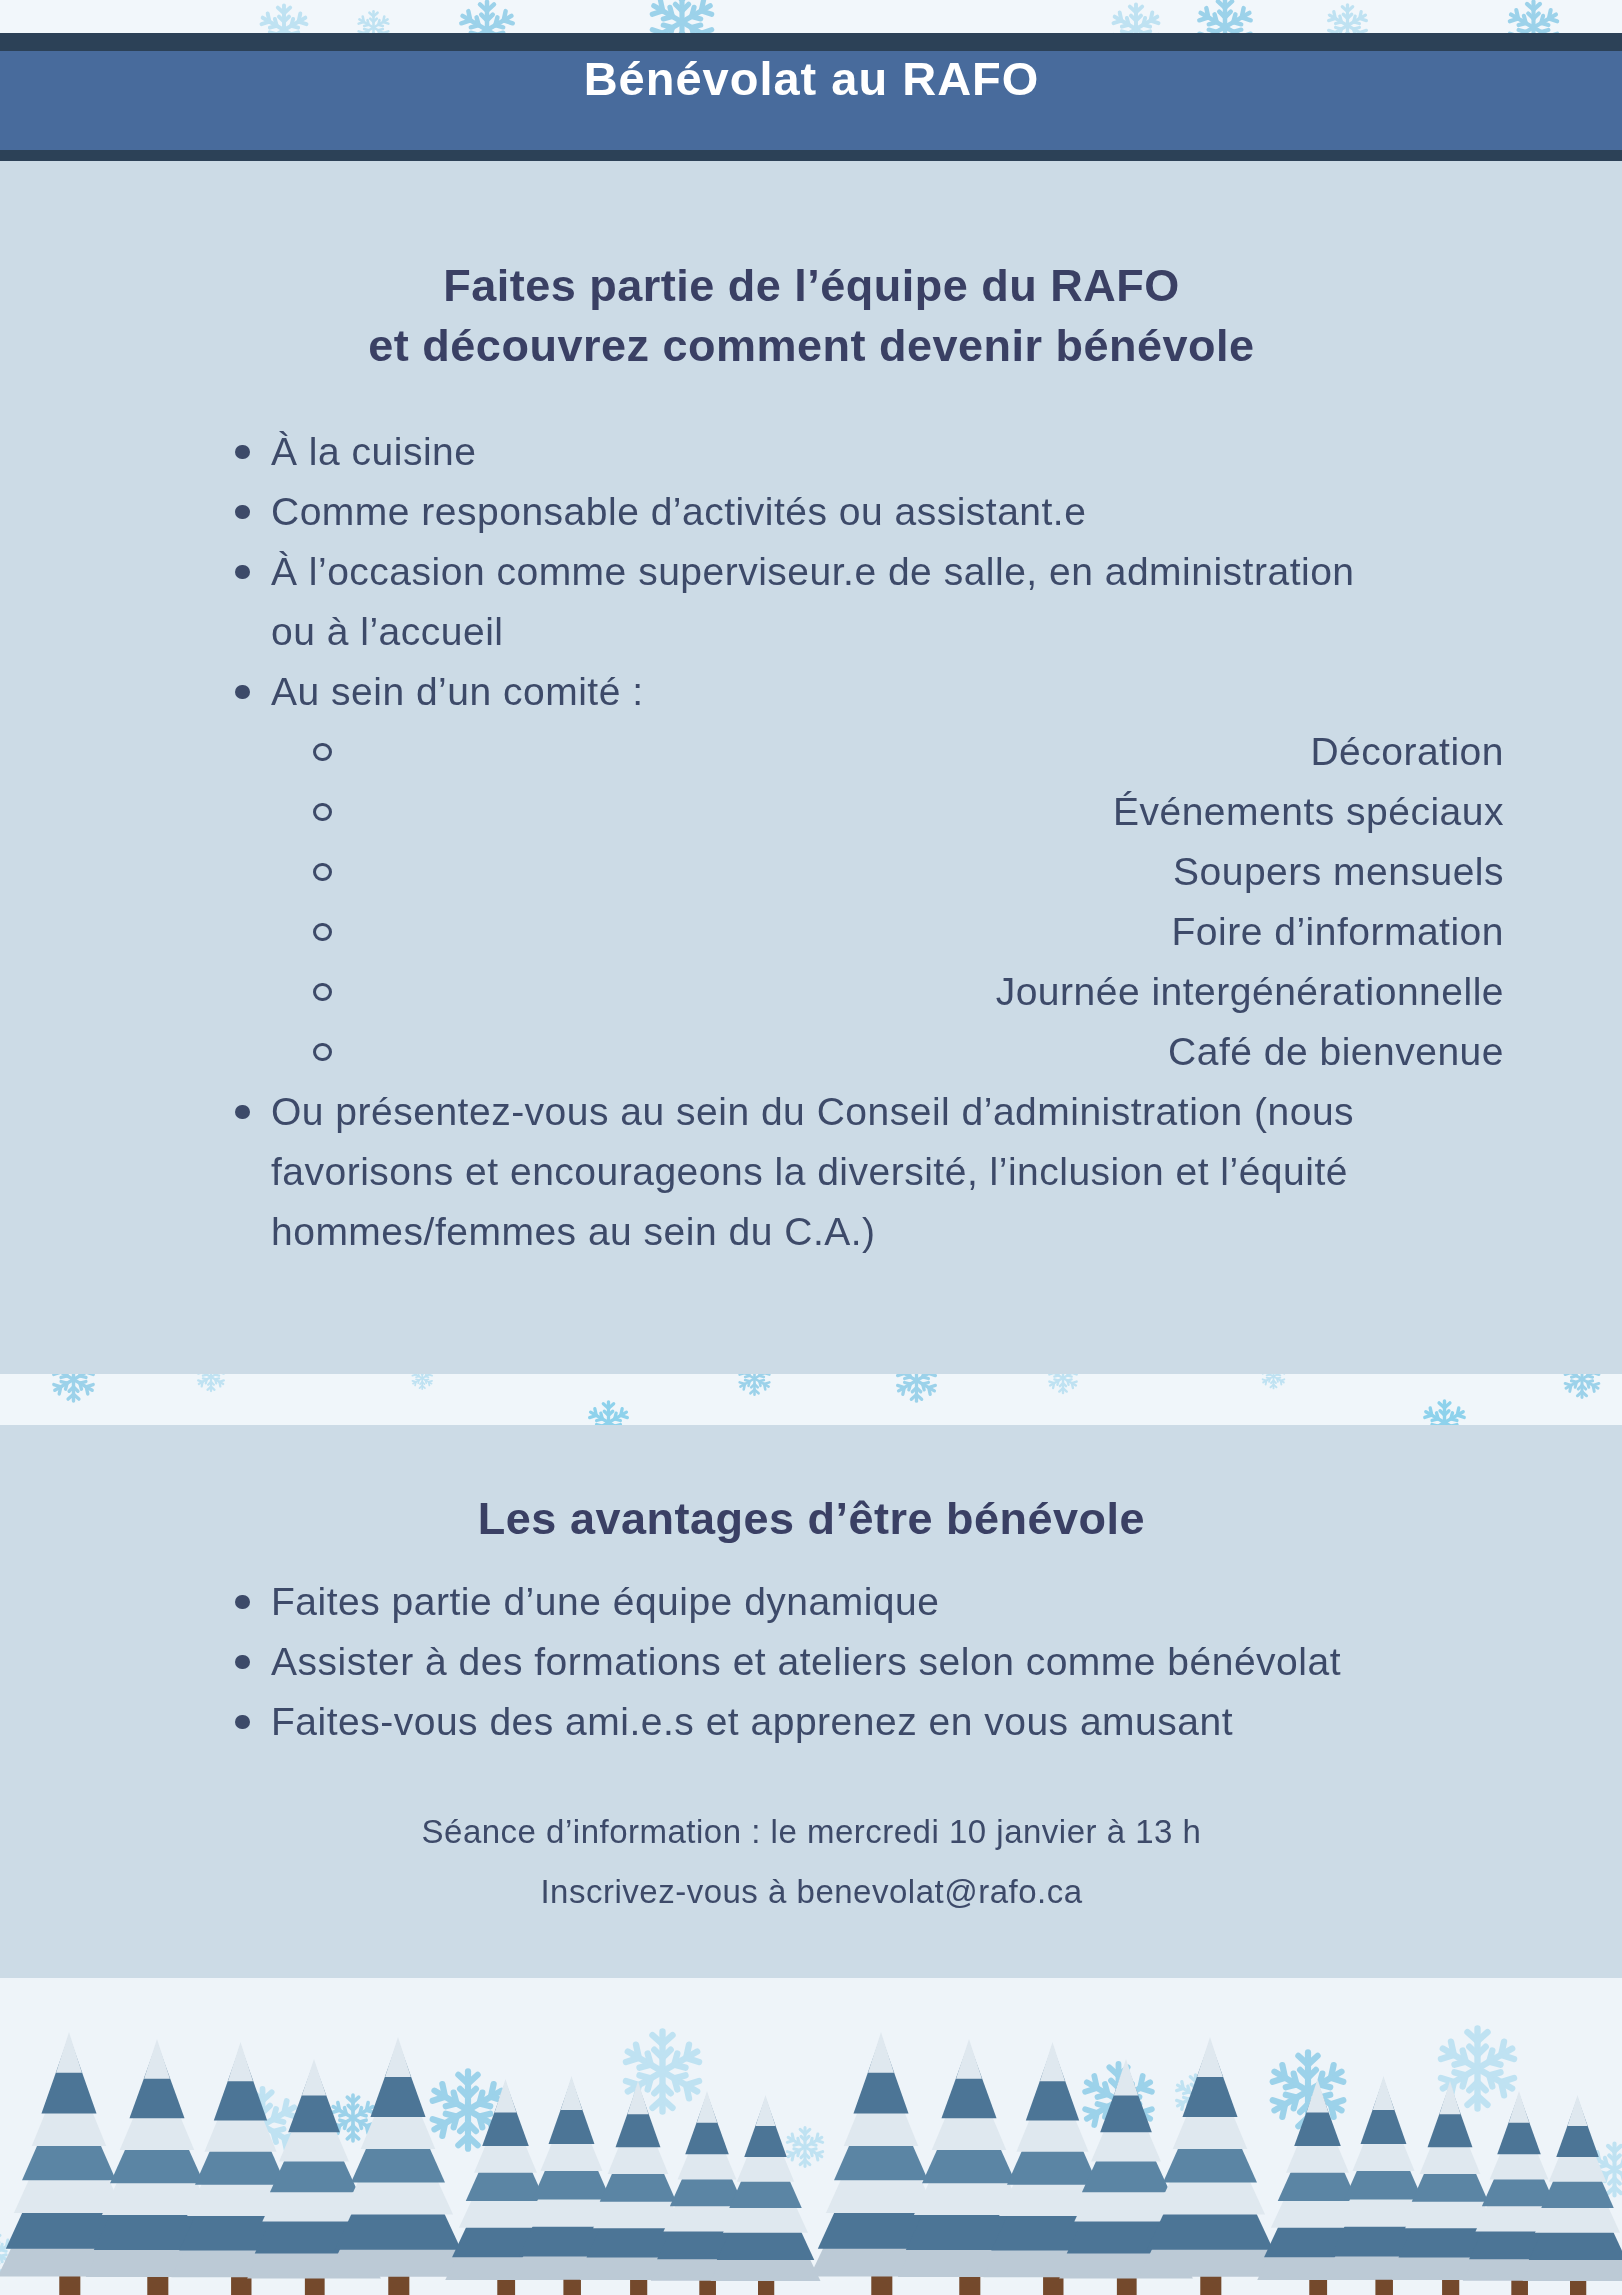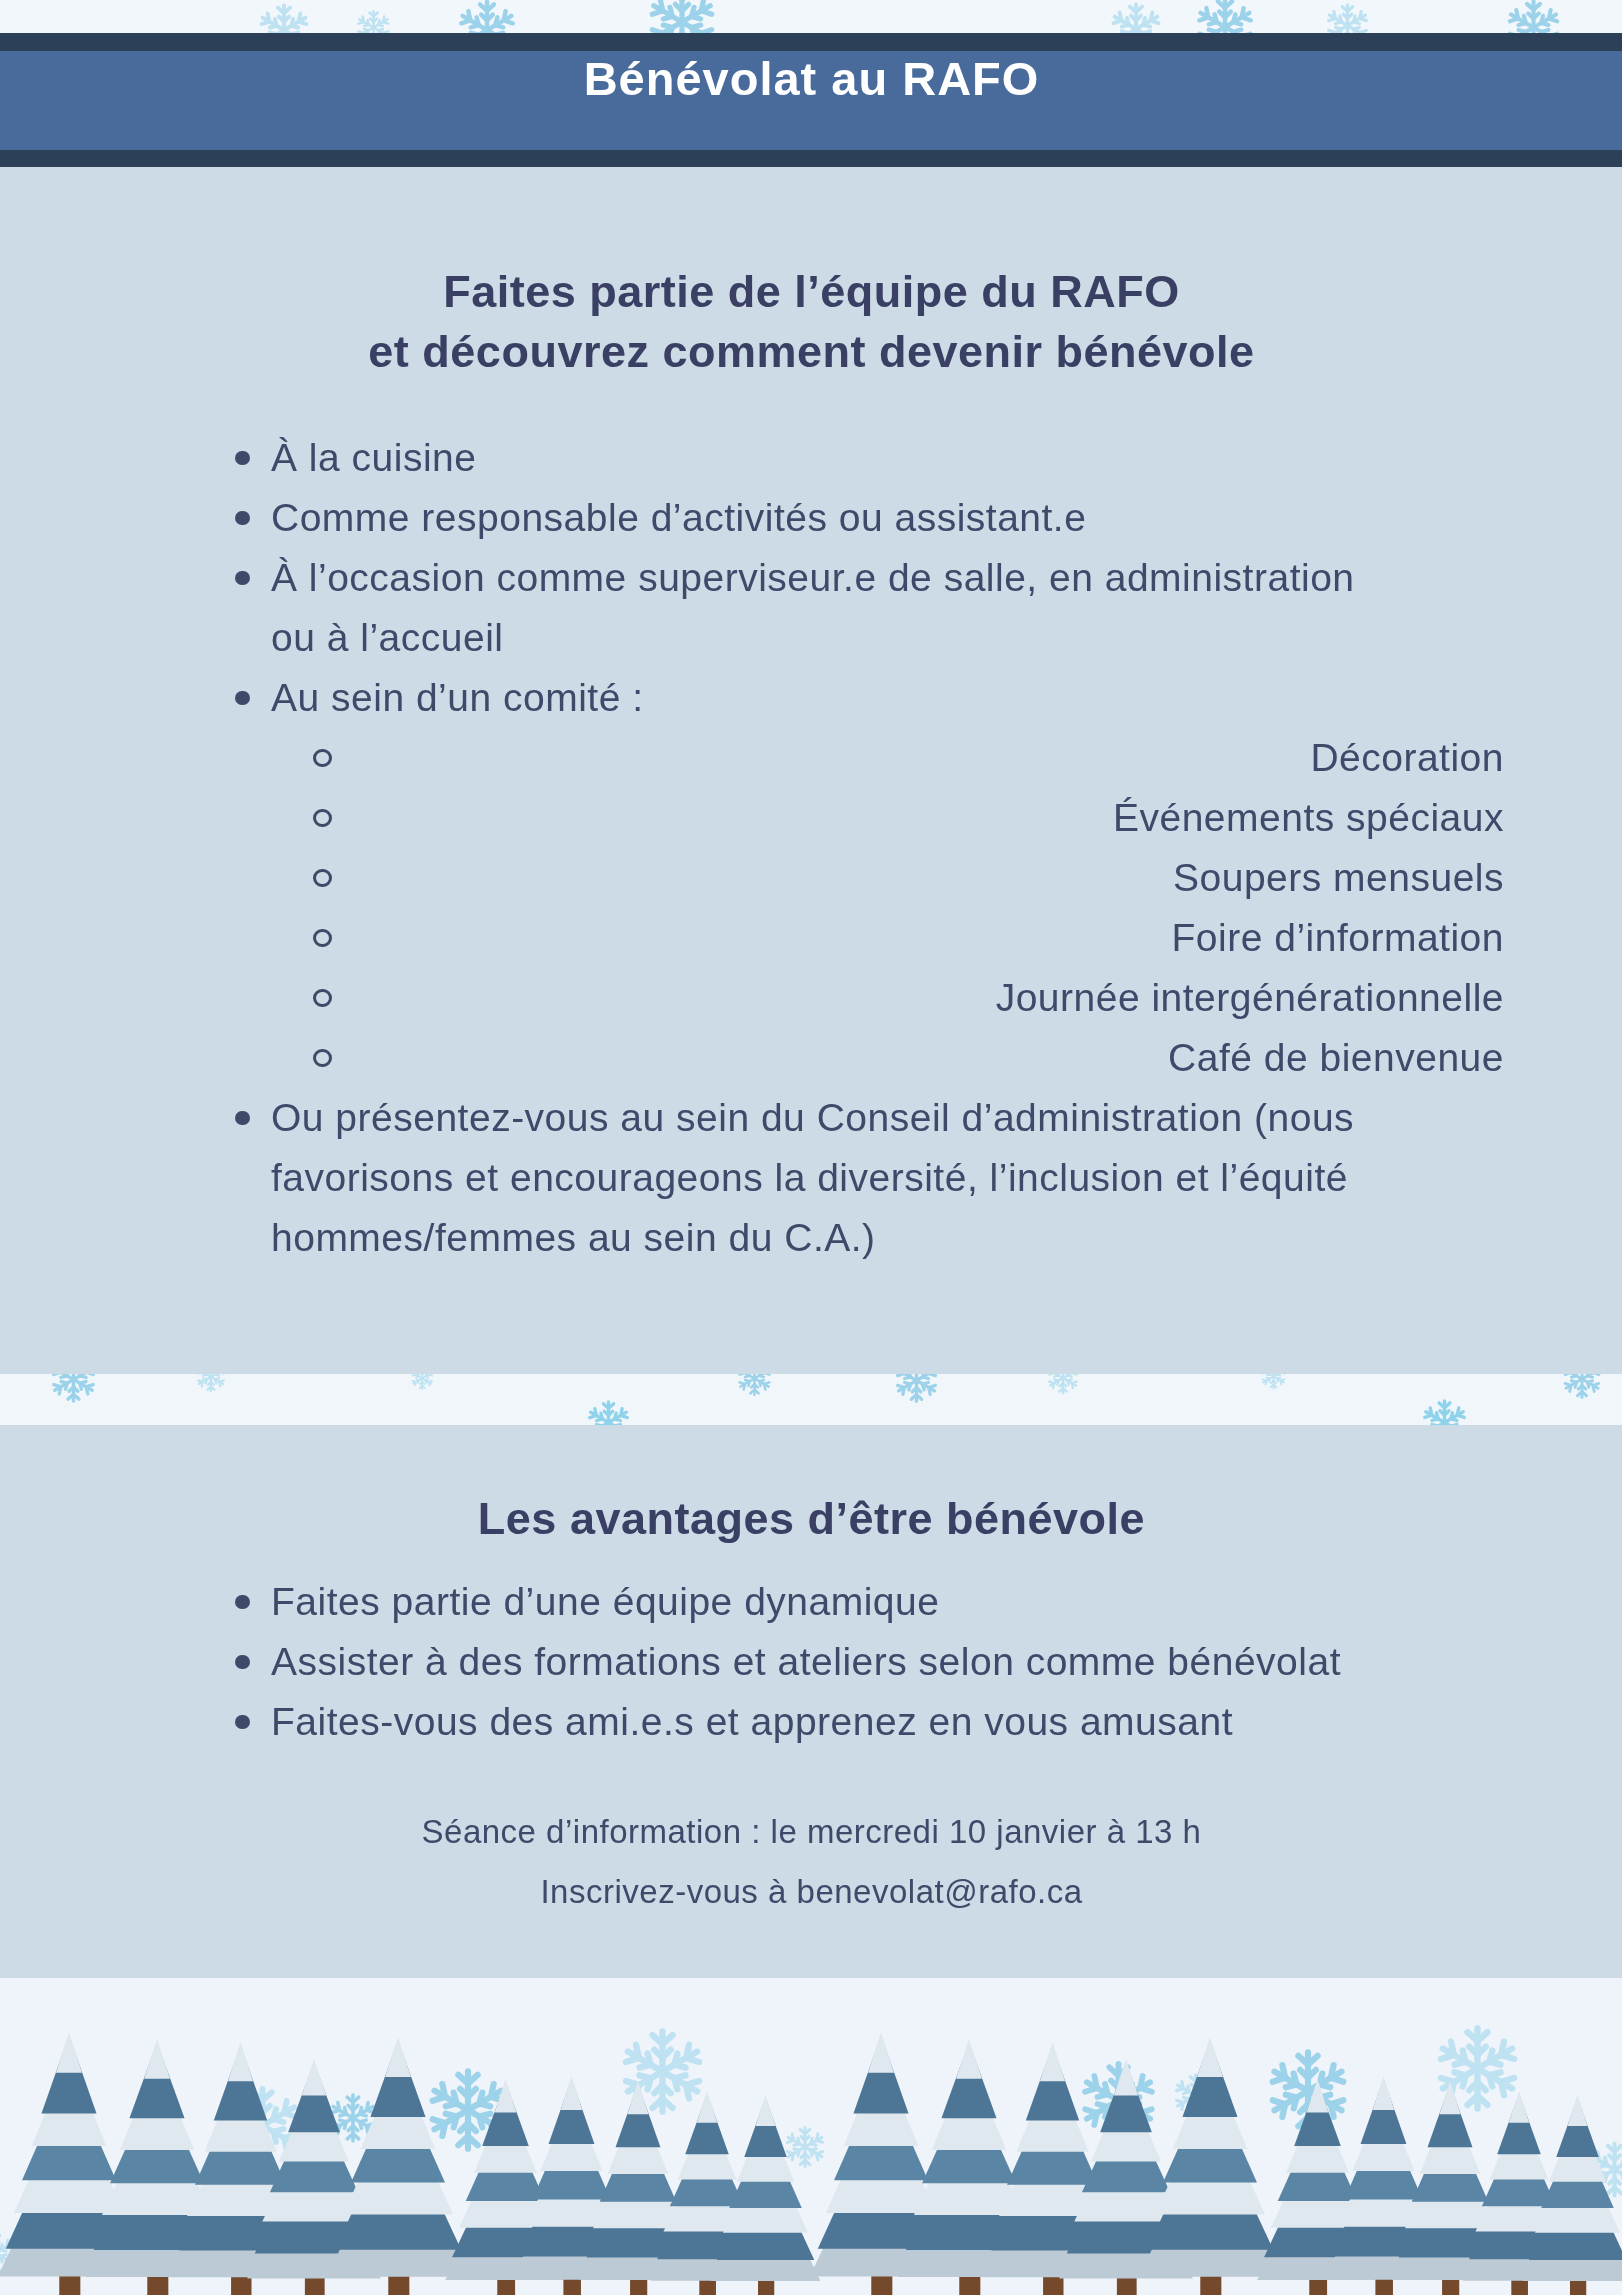--- a/index.html
+++ b/index.html
@@ -13,21 +13,21 @@
   .page{position:relative;width:1623px;height:2295px;overflow:hidden;
         font-family:"Liberation Sans", sans-serif;background:var(--content);}
   .topstrip{position:absolute;top:0;left:0;width:100%;height:33px;background:var(--strip);overflow:hidden;}
   .bar{position:absolute;left:0;width:100%;height:17.7px;background:var(--bar);}
   .bar.b1{top:33px}
   .bar.b2{top:150px}
   .band{position:absolute;top:51px;left:0;width:100%;height:99px;background:var(--band);
         display:flex;align-items:flex-start;justify-content:center;}
   .band h1{margin:0;color:#ffffff;font-size:47px;font-weight:bold;letter-spacing:1px;}
   .content{position:absolute;left:0;width:100%;background:var(--content);}
-  .s1{top:167px;height:1207px;}
+  .s1{top:161px;height:1207px;}
   .s2{top:1425px;height:553px;}
   h2{margin:0;text-align:center;color:var(--heading);font-weight:bold;
      font-size:45px;line-height:60px;letter-spacing:0.5px;}
   .s1 h2{padding-top:95px;}
   .s2 h2{padding-top:64px;}
   ul.main{list-style:none;margin:11px;color:var(--body);font-size:39px;line-height:60px;
           letter-spacing:0.5px;padding:0 108px 0 260px;white-space:pre-line;}
   .s1 ul.main{margin-top:46px;}
   .s2 ul.main{margin-top:23px;}
   ul.main>li{position:relative;}

